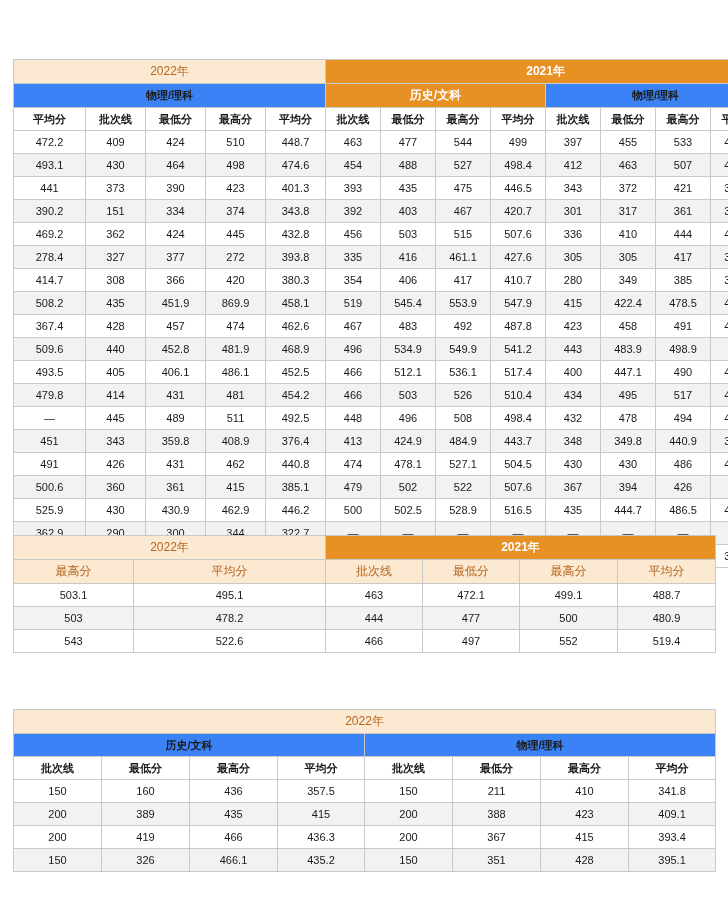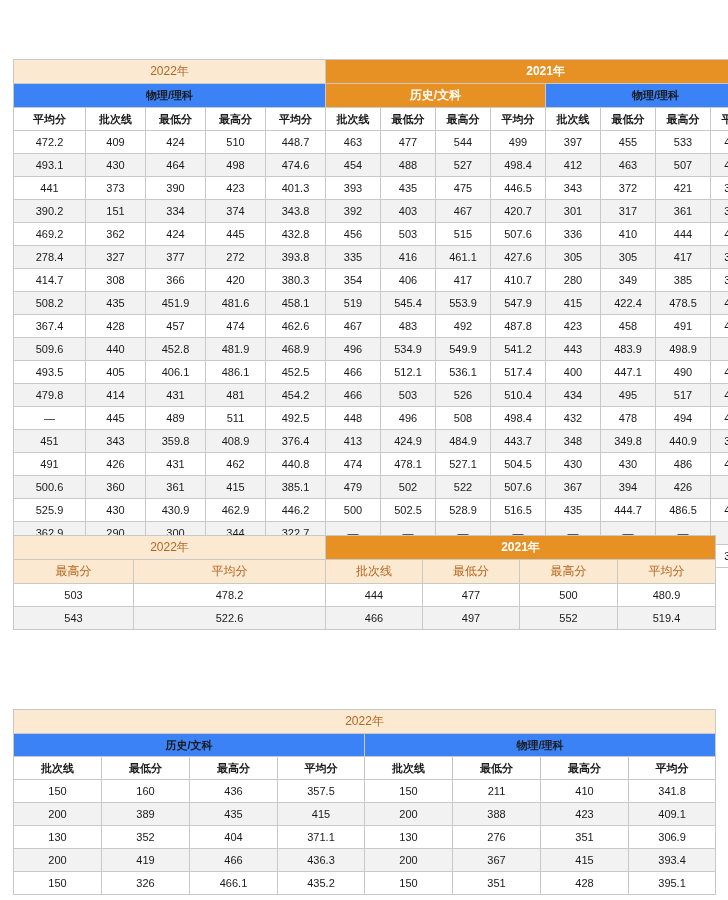--- a/index.html
+++ b/index.html
@@ -220,21 +220,21 @@
           <td>410.7</td>
           <td>280</td>
           <td>349</td>
           <td>385</td>
           <td>362.2</td>
         </tr>
         <tr>
           <td>508.2</td>
           <td>435</td>
           <td>451.9</td>
-          <td>481.6</td>
+          <td>869.9</td>
           <td>458.1</td>
           <td>519</td>
           <td>545.4</td>
           <td>553.9</td>
           <td>547.9</td>
           <td>415</td>
           <td>422.4</td>
           <td>478.5</td>
           <td>460.5</td>
         </tr>
@@ -426,20 +426,28 @@
         <th class="hdr-year">最高分</th>
         <th class="hdr-year">平均分</th>
         <th class="hdr-year">批次线</th>
         <th class="hdr-year">最低分</th>
         <th class="hdr-year">最高分</th>
         <th class="hdr-year">平均分</th>
       </tr>
     </thead>
     <tbody id="table2-body">
         <tr>
+          <td>503.1</td>
+          <td>495.1</td>
+          <td>463</td>
+          <td>472.1</td>
+          <td>499.1</td>
+          <td>488.7</td>
+        </tr>
+        <tr>
           <td>503</td>
           <td>478.2</td>
           <td>444</td>
           <td>477</td>
           <td>500</td>
           <td>480.9</td>
         </tr>
         <tr>
           <td>543</td>
           <td>522.6</td>
@@ -498,30 +506,20 @@
           <td>200</td>
           <td>389</td>
           <td>435</td>
           <td>415</td>
           <td>200</td>
           <td>388</td>
           <td>423</td>
           <td>409.1</td>
         </tr>
         <tr>
-          <td>130</td>
-          <td>352</td>
-          <td>404</td>
-          <td>371.1</td>
-          <td>130</td>
-          <td>276</td>
-          <td>351</td>
-          <td>306.9</td>
-        </tr>
-        <tr>
           <td>200</td>
           <td>419</td>
           <td>466</td>
           <td>436.3</td>
           <td>200</td>
           <td>367</td>
           <td>415</td>
           <td>393.4</td>
         </tr>
         <tr>

